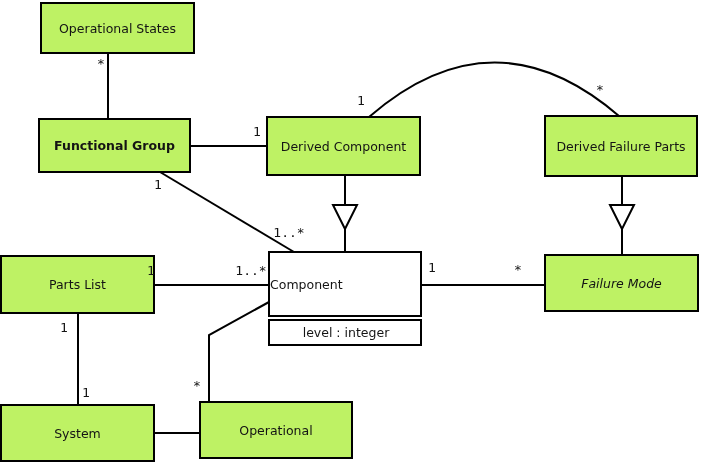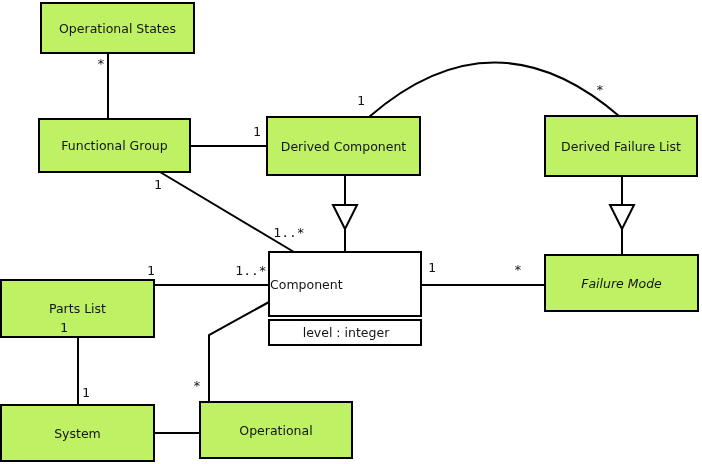--- a/index.html
+++ b/index.html
@@ -50,33 +50,33 @@
     <line x1="421" y1="285" x2="546" y2="285"></line>
     <line x1="78" y1="313" x2="78" y2="405"></line>
     <polyline points="269,302 209,335 209,402"></polyline>
     <line x1="154" y1="433" x2="200" y2="433"></line>
   </svg>
 
   <div class="cls" style="left:40px;top:2px;width:155px;height:52px;">
     <span>Operational States</span>
   </div>
 
-  <div class="cls" style="left:38px;top:118px;width:153px;height:55px;">
+  <div class="cls" style="left:38px;top:118px;width:153px;height:55px;font-weight:bold;">
     <span>Functional Group</span>
   </div>
 
   <div class="cls" style="left:266px;top:116px;width:155px;height:60px;">
     <span>Derived Component</span>
   </div>
 
   <div class="cls" style="left:544px;top:115px;width:154px;height:62px;">
-    <span>Derived Failure List</span>
+    <span>Derived Failure Parts</span>
   </div>
 
-  <div class="cls" style="left:0px;top:255px;width:155px;height:59px;margin-top:24px;">
+  <div class="cls" style="left:0px;top:255px;width:155px;height:59px;">
     <span>Parts List</span>
   </div>
 
   <div class="compound" style="left:268px;top:251px;width:154px;">
     <div class="cmp cmp-name">
       <span>Component</span>
     </div>
     <div class="cmp cmp-attr">
       <span>level : integer</span>
     </div>

